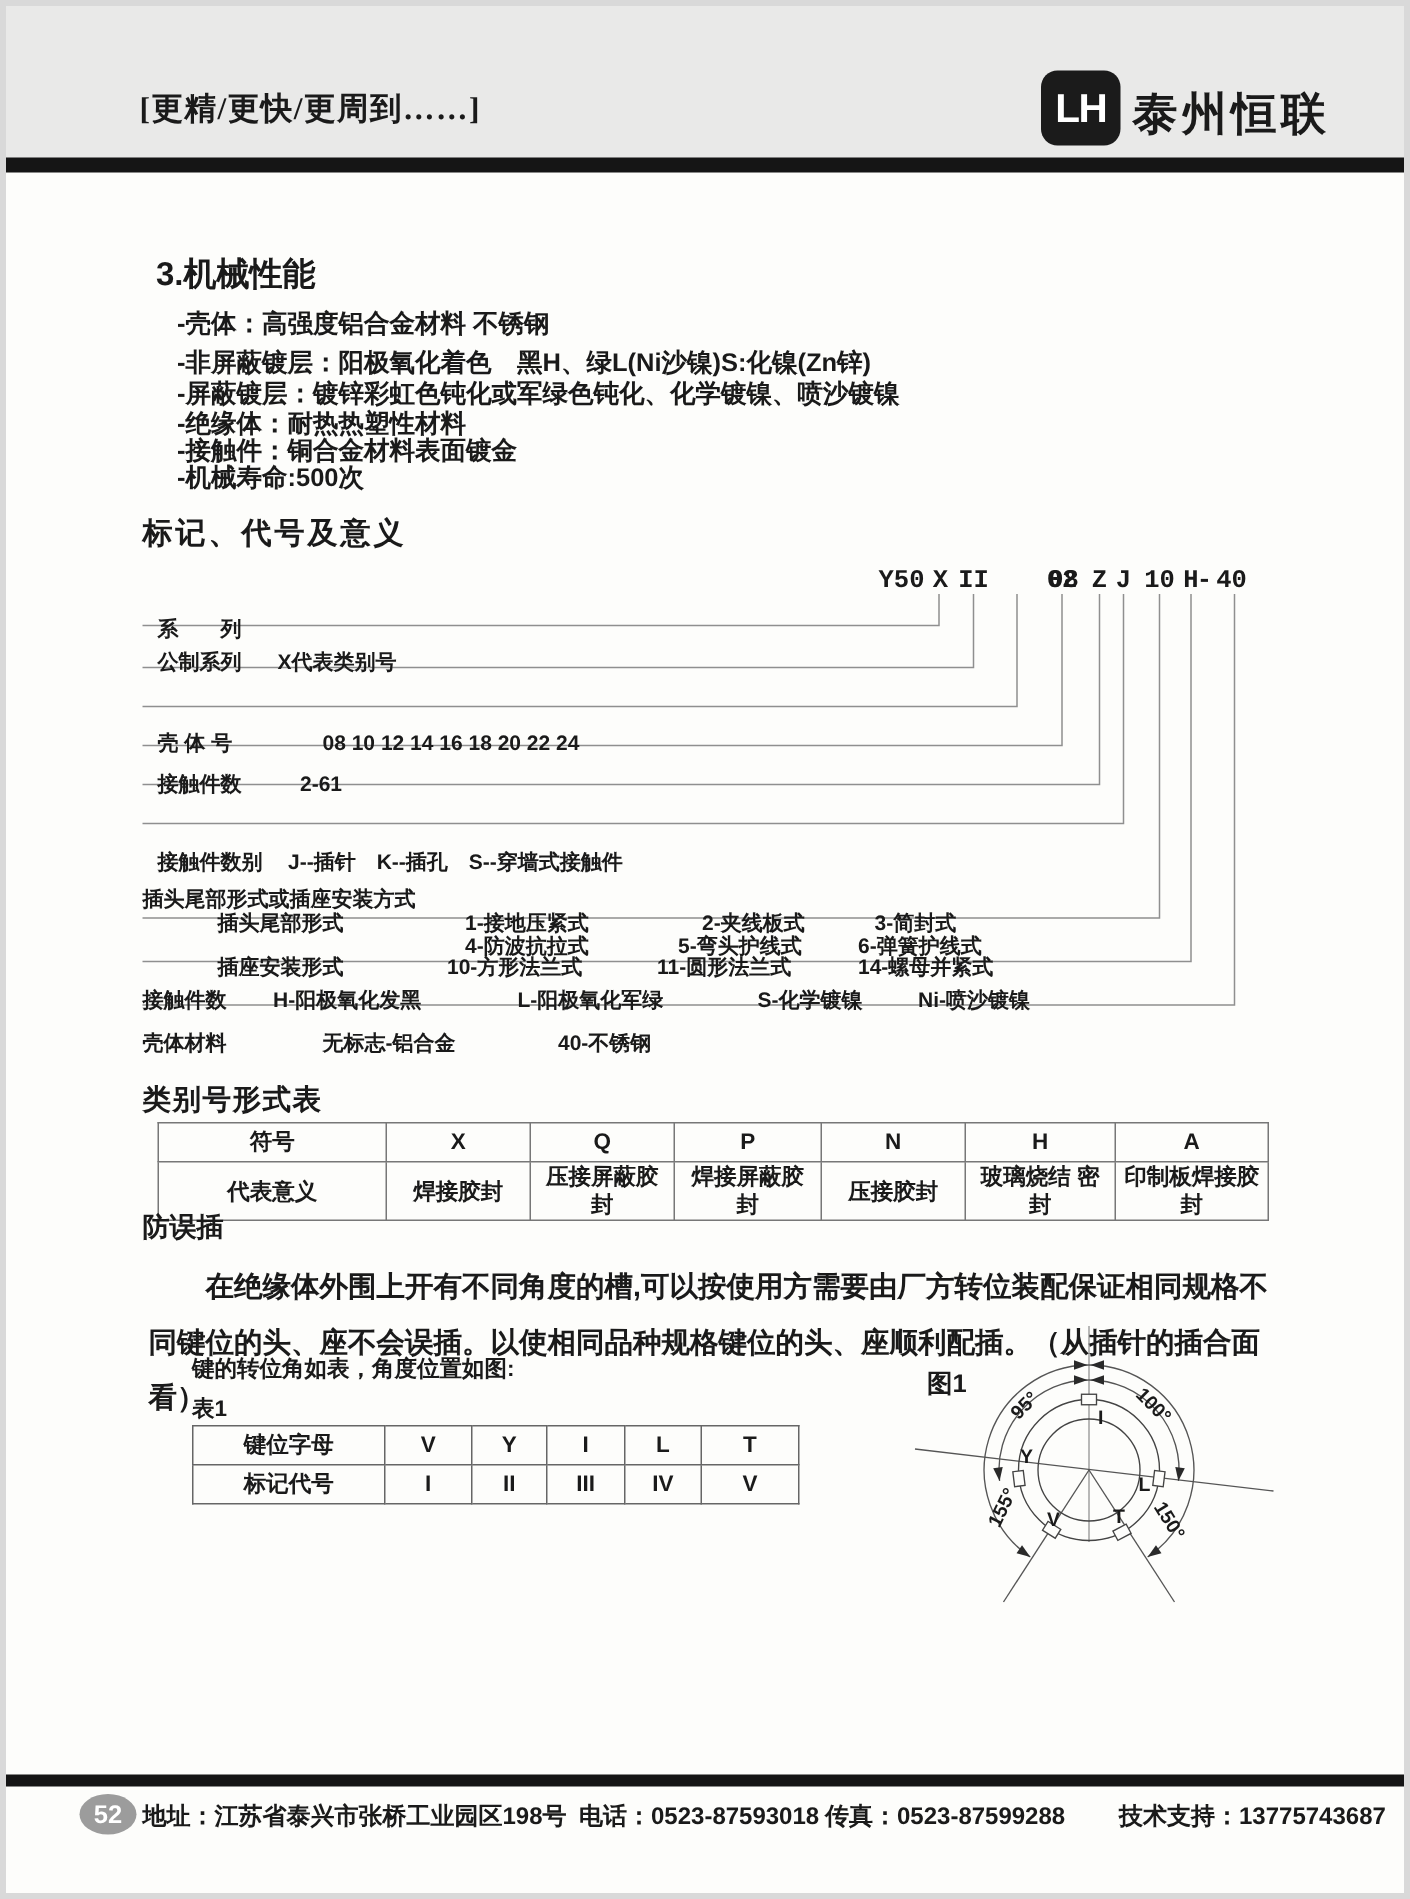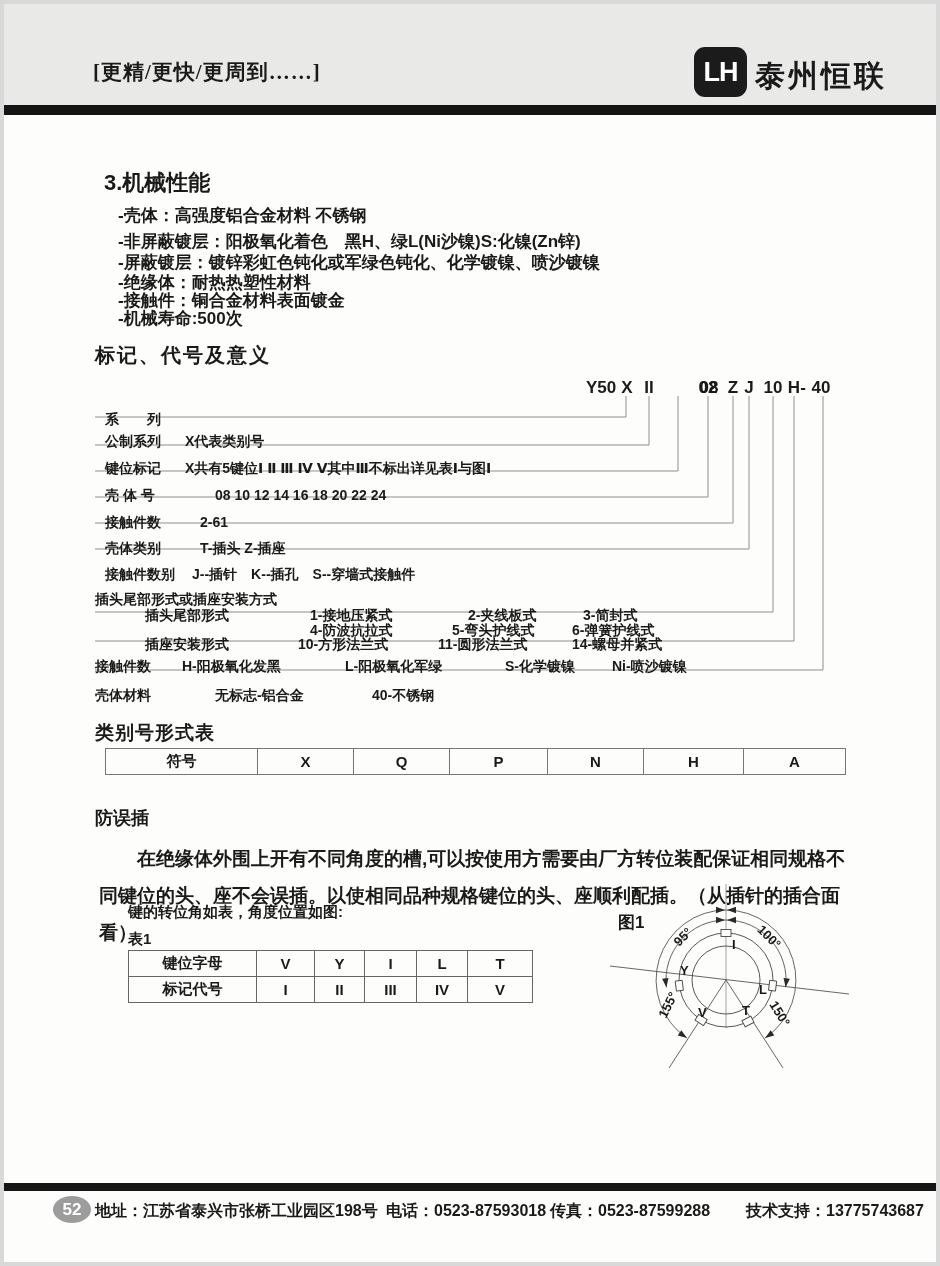--- a/index.html
+++ b/index.html
@@ -15,21 +15,21 @@
             font-weight:700;font-size:27px;letter-spacing:-1px;}
   .brand{position:absolute;left:755px;top:56px;font-size:30px;font-weight:900;letter-spacing:3px;}
   .bar-top{position:absolute;left:0;top:105px;width:940px;height:10px;background:#151515;}
   .bar-bottom{position:absolute;left:0;top:1183px;width:940px;height:8px;background:#151515;}
   
   .mech-title{position:absolute;left:104px;top:168px;font-size:22px;font-weight:700;}
   .mech-item{position:absolute;left:118px;font-size:17px;font-weight:700;white-space:nowrap;}
   
   .mark-title{position:absolute;left:95px;top:342px;font-size:20px;font-weight:700;letter-spacing:2px;}
   .conn{position:absolute;left:0;top:0;z-index:1;}
-  .ctok{position:absolute;top:378px;transform:translateX(-50%);font-size:17px;font-weight:700;white-space:nowrap;}
+  .ctok{position:absolute;top:378px;transform:translateX(-50%);font-size:17px;font-weight:700;white-space:nowrap;font-family:Liberation Mono, monospace;}
   .mrow{position:absolute;left:0;width:940px;height:20px;font-size:14px;font-weight:700;z-index:2;margin-top:36px;}
   .ml,.mv{position:absolute;top:0;white-space:nowrap;}
   
   .cat-title{position:absolute;left:95px;top:720px;font-size:19px;font-weight:700;letter-spacing:1px;}
   .cat-table{position:absolute;left:105px;top:748px;border-collapse:collapse;}
   .cat-table td{border:1px solid #777;height:25px;text-align:center;font-size:15px;font-weight:700;padding:0 4px;}
   
   .amp-title{position:absolute;left:95px;top:806px;font-size:18px;font-weight:700;}
   .amp-body{position:absolute;left:99px;top:828px;width:748px;font-size:19px;font-weight:600;
             line-height:1.95;text-indent:2em;margin-top:12px;}
@@ -95,35 +95,27 @@
   <span class="ctok" style="left:803px">-</span>
   <span class="ctok" style="left:821px">40</span>
 
   <div class="mrow" style="top:375px">
     <span class="ml" style="left:105px">系　　列</span>
   </div>
   <div class="mrow" style="top:397px">
     <span class="ml" style="left:105px">公制系列</span>
     <span class="mv" style="left:185px">X代表类别号</span>
   </div>
-  <div class="mrow" style="top:424px">
-    <span class="ml" style="left:105px">键位标记</span>
-    <span class="mv" style="left:185px">X共有5键位Ⅰ Ⅱ Ⅲ Ⅳ Ⅴ其中Ⅲ不标出详见表Ⅰ与图Ⅰ</span>
-  </div>
   <div class="mrow" style="top:451px">
     <span class="ml" style="left:105px">壳 体 号</span>
     <span class="mv" style="left:215px">08 10 12 14 16 18 20 22 24</span>
   </div>
   <div class="mrow" style="top:478px">
     <span class="ml" style="left:105px">接触件数</span>
     <span class="mv" style="left:200px">2-61</span>
-  </div>
-  <div class="mrow" style="top:504px">
-    <span class="ml" style="left:105px">壳体类别</span>
-    <span class="mv" style="left:200px">T-插头 Z-插座</span>
   </div>
   <div class="mrow" style="top:530px">
     <span class="ml" style="left:105px">接触件数别</span>
     <span class="mv" style="left:192px">J--插针　K--插孔　S--穿墙式接触件</span>
   </div>
 
   <div class="mrow" style="top:555px">
     <span class="ml" style="left:95px">插头尾部形式或插座安装方式</span>
   </div>
   <div class="mrow" style="top:571px">
@@ -171,20 +163,29 @@
     <tbody>
         <tr>
       <td>符号</td>
       <td>X</td>
       <td>Q</td>
       <td>P</td>
       <td>N</td>
       <td>H</td>
       <td>A</td>
     </tr>
+    <tr>
+      <td>代表意义</td>
+      <td>焊接胶封</td>
+      <td>压接屏蔽胶封</td>
+      <td>焊接屏蔽胶封</td>
+      <td>压接胶封</td>
+      <td>玻璃烧结 密封</td>
+      <td>印制板焊接胶封</td>
+    </tr>
   </tbody>
     </table>
 
   <div class="amp-title">防误插</div>
   <div class="amp-body">在绝缘体外围上开有不同角度的槽,可以按使用方需要由厂方转位装配保证相同规格不同键位的头、座不会误插。以使相同品种规格键位的头、座顺利配插。（从插针的插合面看）</div>
 
   <div class="key-head">键的转位角如表，角度位置如图:</div>
   <div class="tbl1-label">表1</div>
   <table class="key-table">
     <colgroup>

